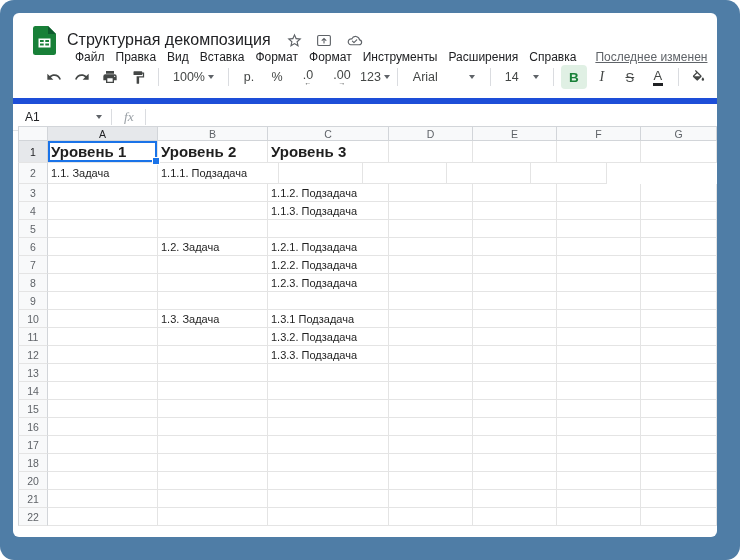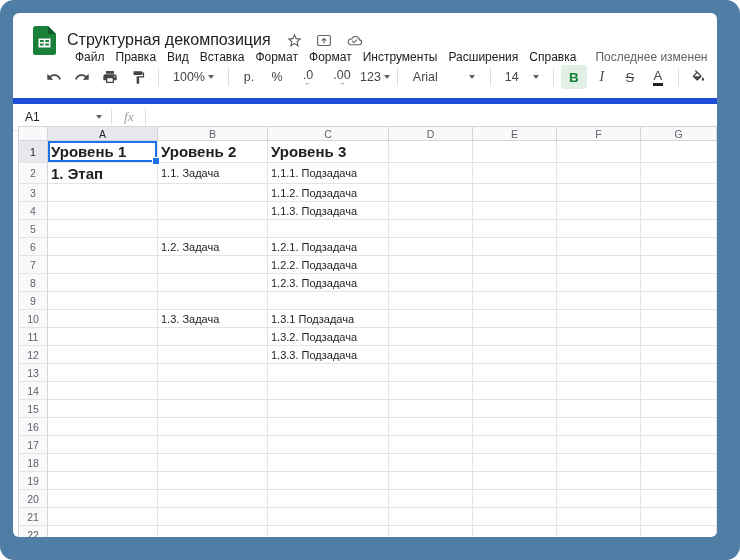--- a/index.html
+++ b/index.html
@@ -13,21 +13,21 @@
   .titlebar{position:absolute;left:20px;top:12px;height:30px;display:flex;align-items:center;}
   .logo{width:23px;height:29px;flex:0 0 auto;}
   .doc-title{margin-left:11px;font-size:16px;color:#202124;white-space:nowrap;}
   .tb-icons{display:flex;align-items:center;gap:12px;margin-left:15px;}
   .tb-icons svg{display:block;}
 
   
   .menubar{position:absolute;left:62px;top:35px;right:0;height:17px;display:flex;
            align-items:center;gap:11px;font-size:12px;color:#202124;overflow:hidden;white-space:nowrap;}
   .menu-item{flex:0 0 auto;cursor:default;}
-  .last-edit{flex:0 0 auto;margin-left:8px;color:#5f6368;}
+  .last-edit{flex:0 0 auto;margin-left:8px;color:#5f6368;text-decoration:underline;}
 
   
   .toolbar{position:absolute;left:28px;top:50px;right:0;height:28px;display:flex;
            align-items:center;gap:2px;color:#444746;overflow:hidden;}
   .tbtn{min-width:26px;height:24px;display:flex;align-items:center;justify-content:center;
         border-radius:4px;font-size:12.5px;flex:0 0 auto;gap:3px;}
   .tbtn svg{display:block;}
   .sep{width:1px;height:18px;background:#dadce0;margin:0 5px;flex:0 0 auto;}
   .caret{width:0;height:0;border-left:3.5px solid transparent;border-right:3.5px solid transparent;
          border-top:4px solid #5f6368;display:inline-block;}
@@ -209,21 +209,20 @@
           <div class="cell big sel" style="width: 110px;">Уровень 1<div class="fill-handle"></div></div>
           <div class="cell big" style="width: 110px;">Уровень 2</div>
           <div class="cell big" style="width: 121px;">Уровень 3</div>
           <div class="cell" style="width: 84px;"></div>
           <div class="cell" style="width: 84px;"></div>
           <div class="cell" style="width: 84px;"></div>
           <div class="cell" style="width: 76px;"></div>
         </div>
         <div class="grow" style="height: 21px;">
           <div class="rhead">2</div>
-          <div class="cell big" style="width: 110px;">1. Этап</div>
           <div class="cell" style="width: 110px;">1.1. Задача</div>
           <div class="cell" style="width: 121px;">1.1.1. Подзадача</div>
           <div class="cell" style="width: 84px;"></div>
           <div class="cell" style="width: 84px;"></div>
           <div class="cell" style="width: 84px;"></div>
           <div class="cell" style="width: 76px;"></div>
         </div>
         <div class="grow" style="height: 18px;">
           <div class="rhead">3</div>
           <div class="cell" style="width: 110px;"></div>
@@ -378,30 +377,20 @@
           <div class="rhead">18</div>
           <div class="cell" style="width: 110px;"></div>
           <div class="cell" style="width: 110px;"></div>
           <div class="cell" style="width: 121px;"></div>
           <div class="cell" style="width: 84px;"></div>
           <div class="cell" style="width: 84px;"></div>
           <div class="cell" style="width: 84px;"></div>
           <div class="cell" style="width: 76px;"></div>
         </div>
         <div class="grow" style="height: 18px;">
-          <div class="rhead">19</div>
-          <div class="cell" style="width: 110px;"></div>
-          <div class="cell" style="width: 110px;"></div>
-          <div class="cell" style="width: 121px;"></div>
-          <div class="cell" style="width: 84px;"></div>
-          <div class="cell" style="width: 84px;"></div>
-          <div class="cell" style="width: 84px;"></div>
-          <div class="cell" style="width: 76px;"></div>
-        </div>
-        <div class="grow" style="height: 18px;">
           <div class="rhead">20</div>
           <div class="cell" style="width: 110px;"></div>
           <div class="cell" style="width: 110px;"></div>
           <div class="cell" style="width: 121px;"></div>
           <div class="cell" style="width: 84px;"></div>
           <div class="cell" style="width: 84px;"></div>
           <div class="cell" style="width: 84px;"></div>
           <div class="cell" style="width: 76px;"></div>
         </div>
         <div class="grow" style="height: 18px;">

